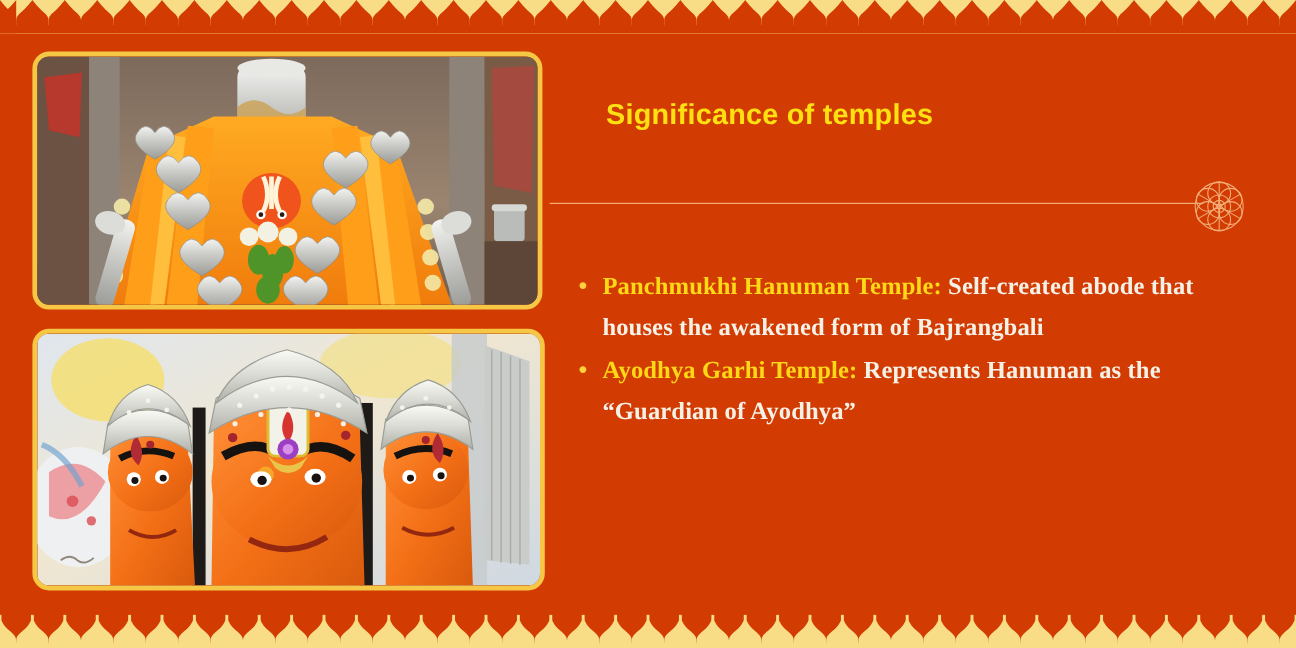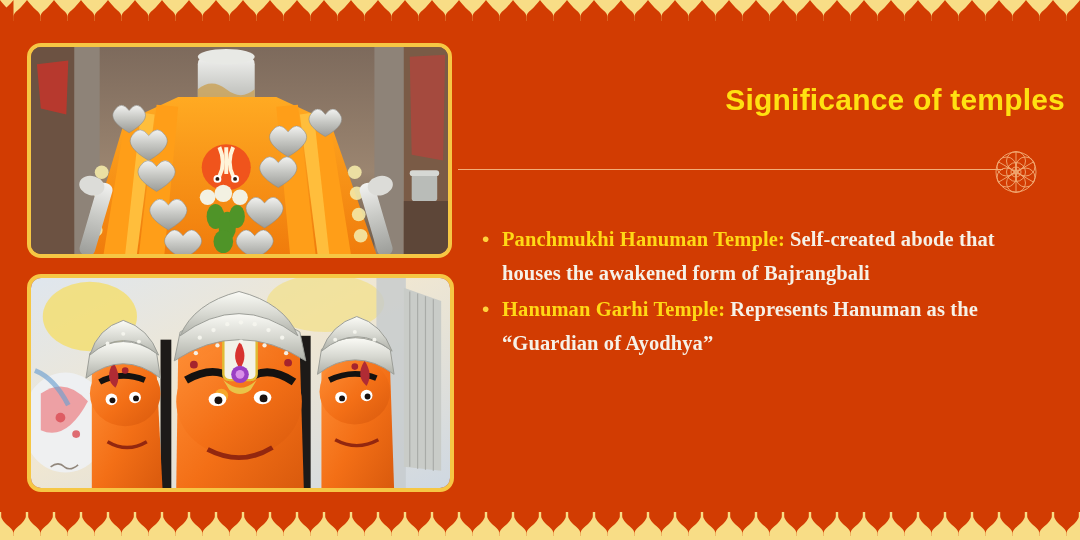--- a/index.html
+++ b/index.html
@@ -58,25 +58,24 @@
   }
   .photo-frame svg { display: block; width: 100%; height: 100%; }
 
   
   .title {
     position: absolute;
     left: 505px;
     top: 82px;
     width: 560px;
     color: #ffe111;
-    font-size: 30px;
+    font-size: 24px;
     font-weight: bold;
     letter-spacing: 0.2px;
     line-height: 1.2;
-    text-align: right;
   }
 
   .divider-wrap {
     position: absolute;
     left: 458px;
     top: 150px;
     width: 600px;
     height: 44px;
   }
   .divider-line {
@@ -440,21 +439,21 @@
     <div class="bullet-row">
       <div class="bullet-dot">•</div>
       <div class="bullet-text">
         <span class="lead">Panchmukhi Hanuman Temple:</span><span> Self-created abode that houses the awakened form of Bajrangbali</span>
       </div>
     </div>
 
     <div class="bullet-row">
       <div class="bullet-dot">•</div>
       <div class="bullet-text">
-        <span class="lead">Hanuman Garhi Temple:</span><span> Represents Hanuman as the “Guardian of Ayodhya”</span>
+        <span class="lead">Ayodhya Garhi Temple:</span><span> Represents Hanuman as the “Guardian of Ayodhya”</span>
       </div>
     </div>
 
   </div>
 
   <div class="border-band border-bottom">
     <svg width="1080" height="28" viewBox="0 0 1080 28" xmlns="http://www.w3.org/2000/svg">
       <rect x="0" y="0" width="1080" height="28" fill="#d23c02"></rect>
       <g fill="#f8dd86">
         <rect x="0" y="24" width="1080" height="4"></rect>

